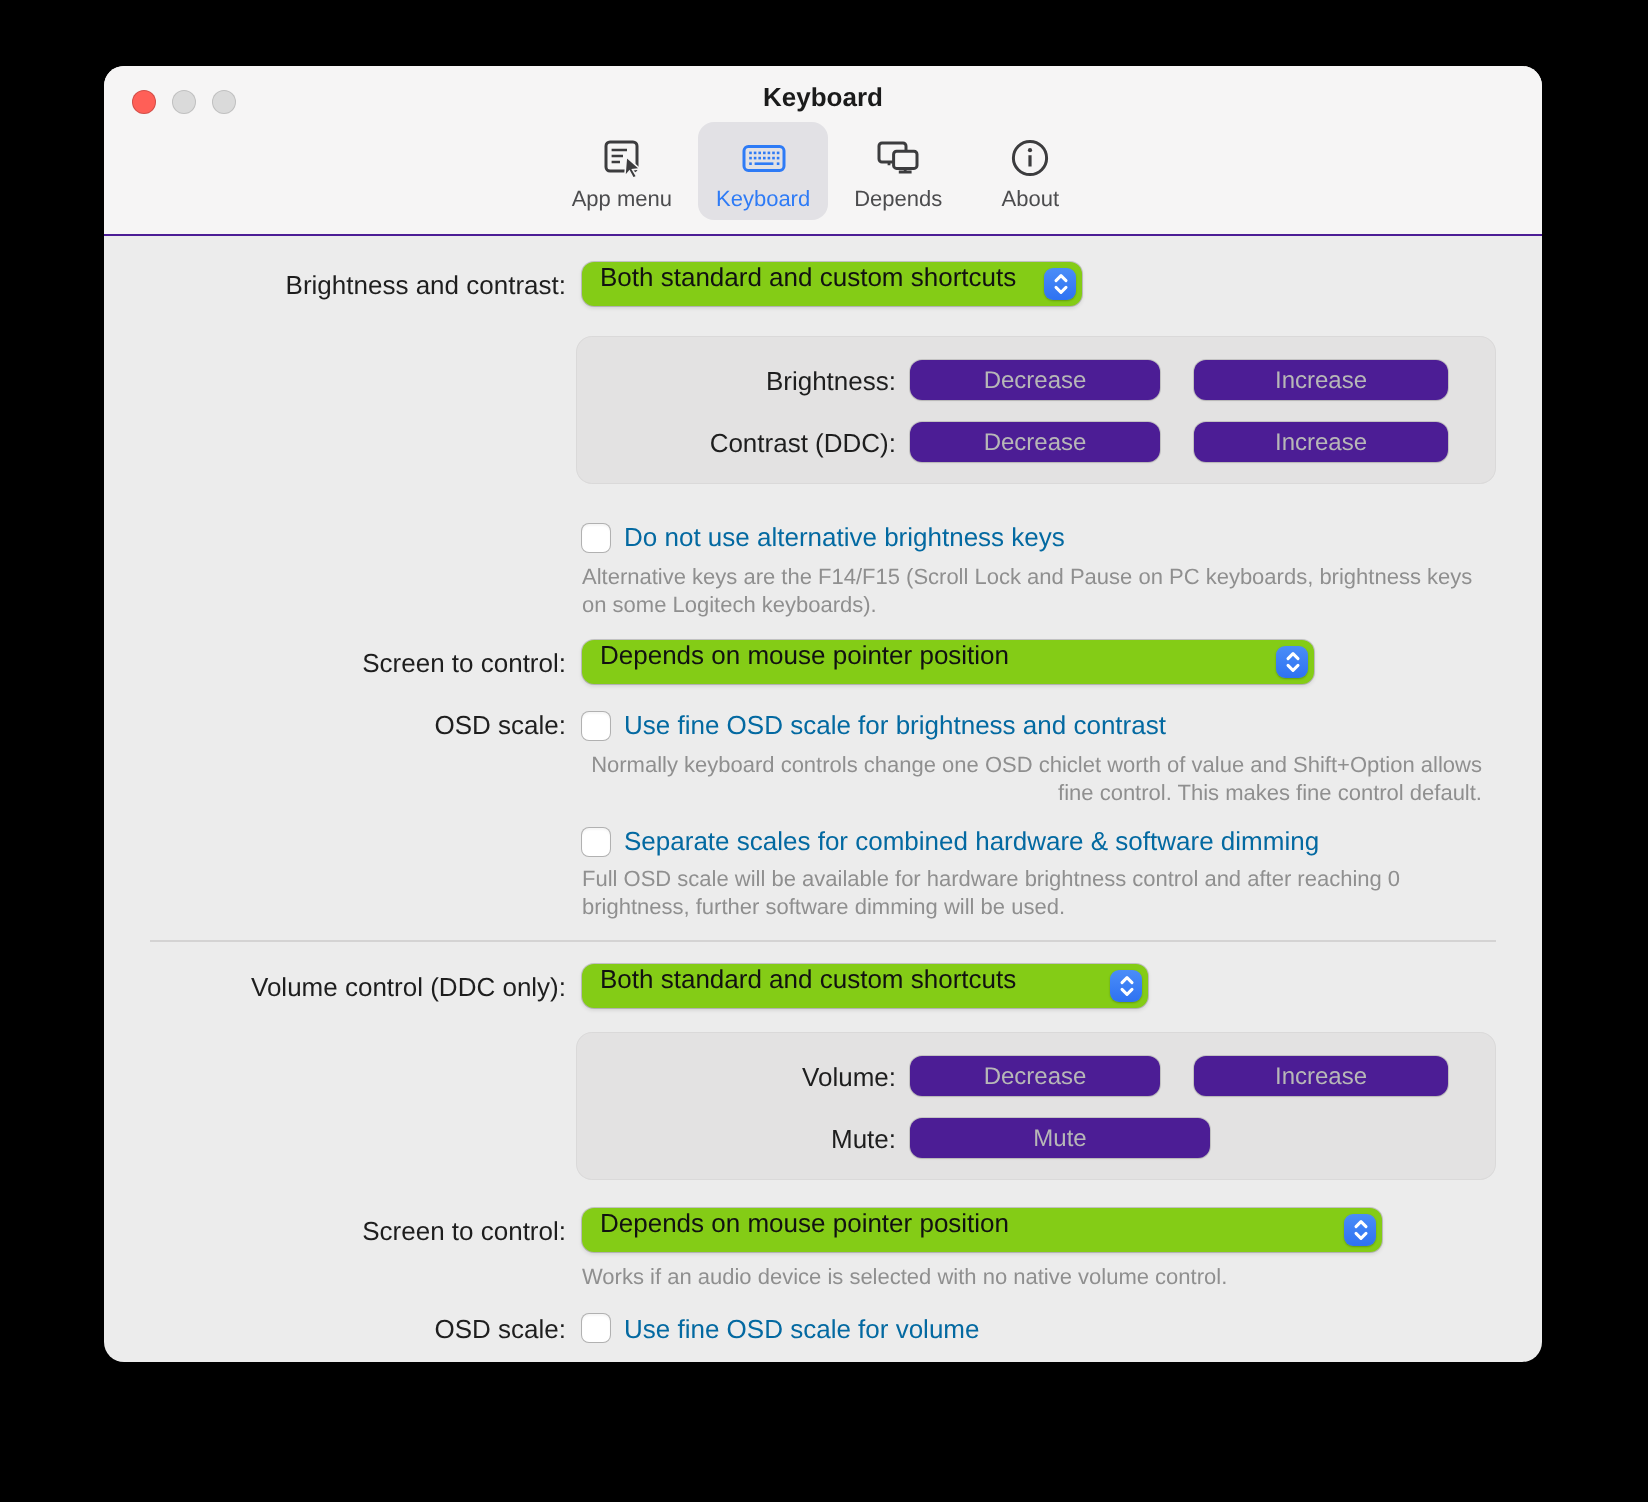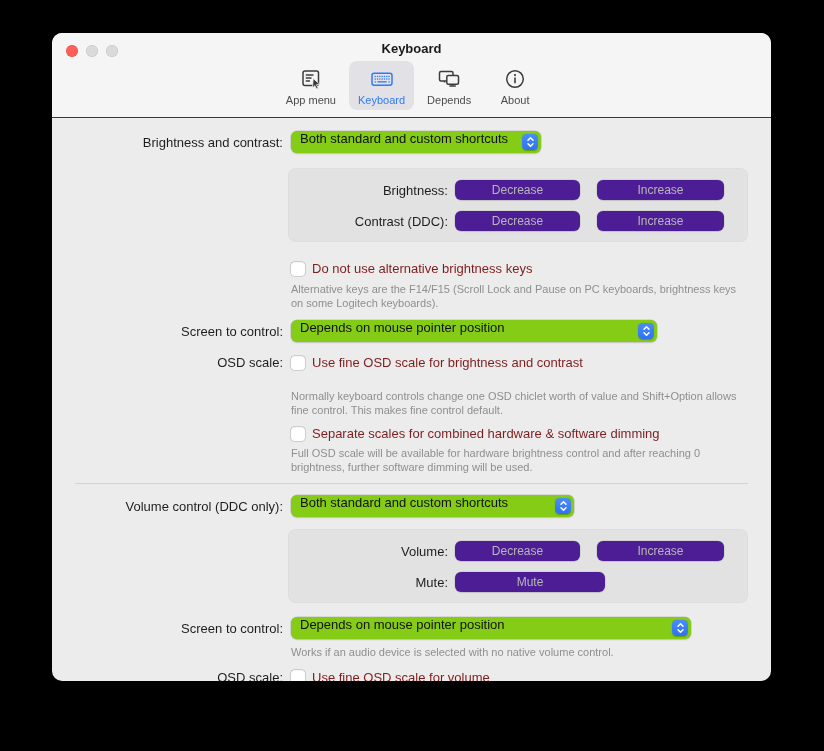--- a/index.html
+++ b/index.html
@@ -40,21 +40,21 @@
   .glabel{width:120px;margin-right:7px;text-align:right;font-size:13px;color:#1e1e1e;flex:none;padding-left:40px;}
   .kbtn{height:20px;background:#4c1d95;border-radius:6px;display:flex;align-items:center;justify-content:center;
     font-size:12px;color:#b7b7b7;box-sizing:border-box;
     box-shadow:0 0 0 .5px rgba(0,0,0,.13),0 .5px 1px rgba(0,0,0,.08);}
   .kbtn.w1{width:125px;margin-right:17px;}
   .kbtn.w2{width:127px;}
   .kbtn.single{width:150px;}
   .cbrow{display:flex;align-items:center;}
   .checkbox{width:14px;height:14px;background:#fff;border-radius:3.5px;flex:none;margin-right:7px;
     box-shadow:0 0 0 .5px rgba(0,0,0,.25),inset 0 1px 1px rgba(0,0,0,.04);}
-  .cblabel{font-size:13px;color:#7f1d1d;}
+  .cblabel{font-size:13px;color:#0369a1;}
   .help{font-size:11px;line-height:13.5px;color:#8f8f8f;}
   .divider{height:1px;background:#d4d3d3;margin:0 23px;}
 </style>
 </head>
 <body>
 
 <div class="stage">
   <div class="window">
 
     <div class="header">
@@ -183,21 +183,21 @@
         </div>
       </div>
 
       <div class="row" style="margin-top:13px;align-items:center;">
         <div class="flabel">OSD scale:</div>
         <div class="cbrow">
           <span class="checkbox"></span>
           <span class="cblabel">Use fine OSD scale for brightness and contrast</span>
         </div>
       </div>
-      <div class="help indent" style="margin-top:20px;max-width:450px;">Normally keyboard controls change one OSD chiclet worth of value and Shift+Option allows fine control. This makes fine control default.</div>
+      <div class="help indent" style="margin-top:7px;max-width:450px;text-align:right;">Normally keyboard controls change one OSD chiclet worth of value and Shift+Option allows fine control. This makes fine control default.</div>
 
       <div class="cbrow indent" style="margin-top:9px;">
         <span class="checkbox"></span>
         <span class="cblabel">Separate scales for combined hardware &amp; software dimming</span>
       </div>
       <div class="help indent" style="margin-top:6px;max-width:450px;">Full OSD scale will be available for hardware brightness control and after reaching 0 brightness, further software dimming will be used.</div>
 
       <div class="divider" style="margin-top:9px;"></div>
 
       <div class="row" style="margin-top:11px;">

